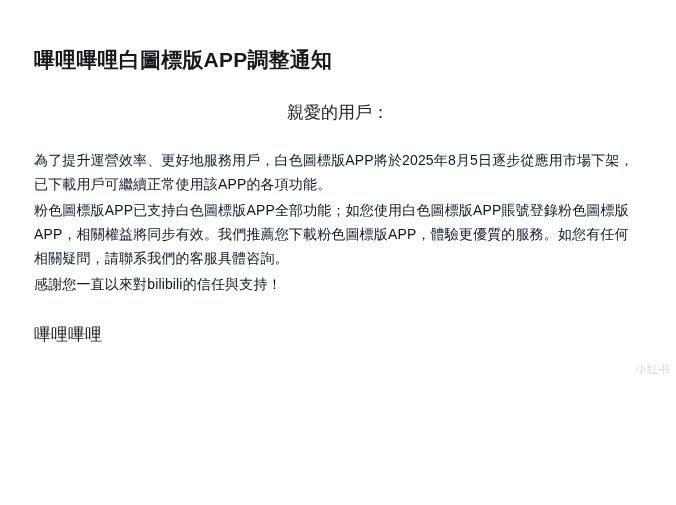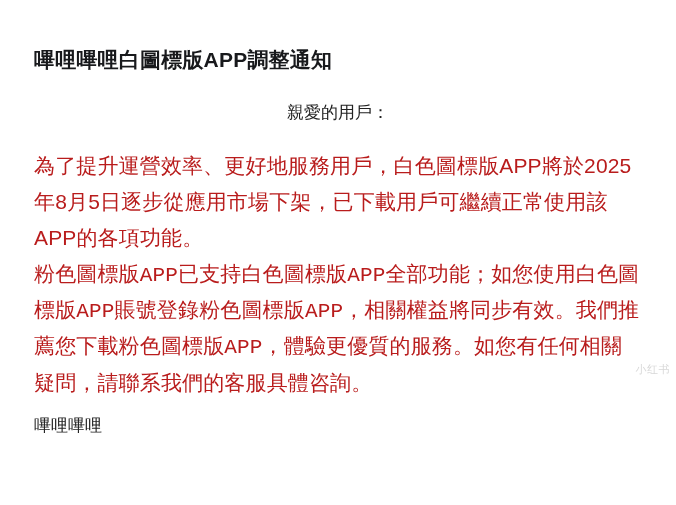--- a/index.html
+++ b/index.html
@@ -30,33 +30,32 @@
     margin: 0 0 26px 0;
   }
   .salutation {
     font-size: 17px;
     color: #222222;
     line-height: 1.5;
     margin: 0 0 22px 0;
     text-align: center;
   }
   .body-block {
-    font-size: 21px;
-    color: #b91c1c;
+    font-size: 14px;
+    color: #0f172a;
     line-height: 1.72;
     letter-spacing: 0.15px;
     margin: 0 0 6px 0;
     text-align: left;
   }
   .body-block.para-1 {
     margin-bottom: 2px;
   }
   .body-block.para-2 {
-    margin-bottom: 10px;
-    font-family: Liberation Mono, monospace;
+    margin-bottom: 2px;
   }
   .body-block.para-3 {
     margin-bottom: 26px;
   }
   .signature {
     font-size: 17px;
     color: #222222;
     line-height: 1.5;
     margin: 0;
     font-family: Liberation Serif, serif;
@@ -77,18 +76,19 @@
 <div class="page">
 
   <h1 class="notice-title">嗶哩嗶哩白圖標版APP調整通知</h1>
 
   <p class="salutation">親愛的用戶：</p>
 
   <p class="body-block para-1">為了提升運營效率、更好地服務用戶，白色圖標版APP將於2025年8月5日逐步從應用市場下架，已下載用戶可繼續正常使用該APP的各項功能。</p>
 
   <p class="body-block para-2">粉色圖標版APP已支持白色圖標版APP全部功能；如您使用白色圖標版APP賬號登錄粉色圖標版APP，相關權益將同步有效。我們推薦您下載粉色圖標版APP，體驗更優質的服務。如您有任何相關疑問，請聯系我們的客服具體咨詢。</p>
 
+  <p class="body-block para-3">感謝您一直以來對bilibili的信任與支持！</p>
 
   <p class="signature">嗶哩嗶哩</p>
 
   <div class="watermark">小红书</div>
 
 </div>
 
 </body></html>

